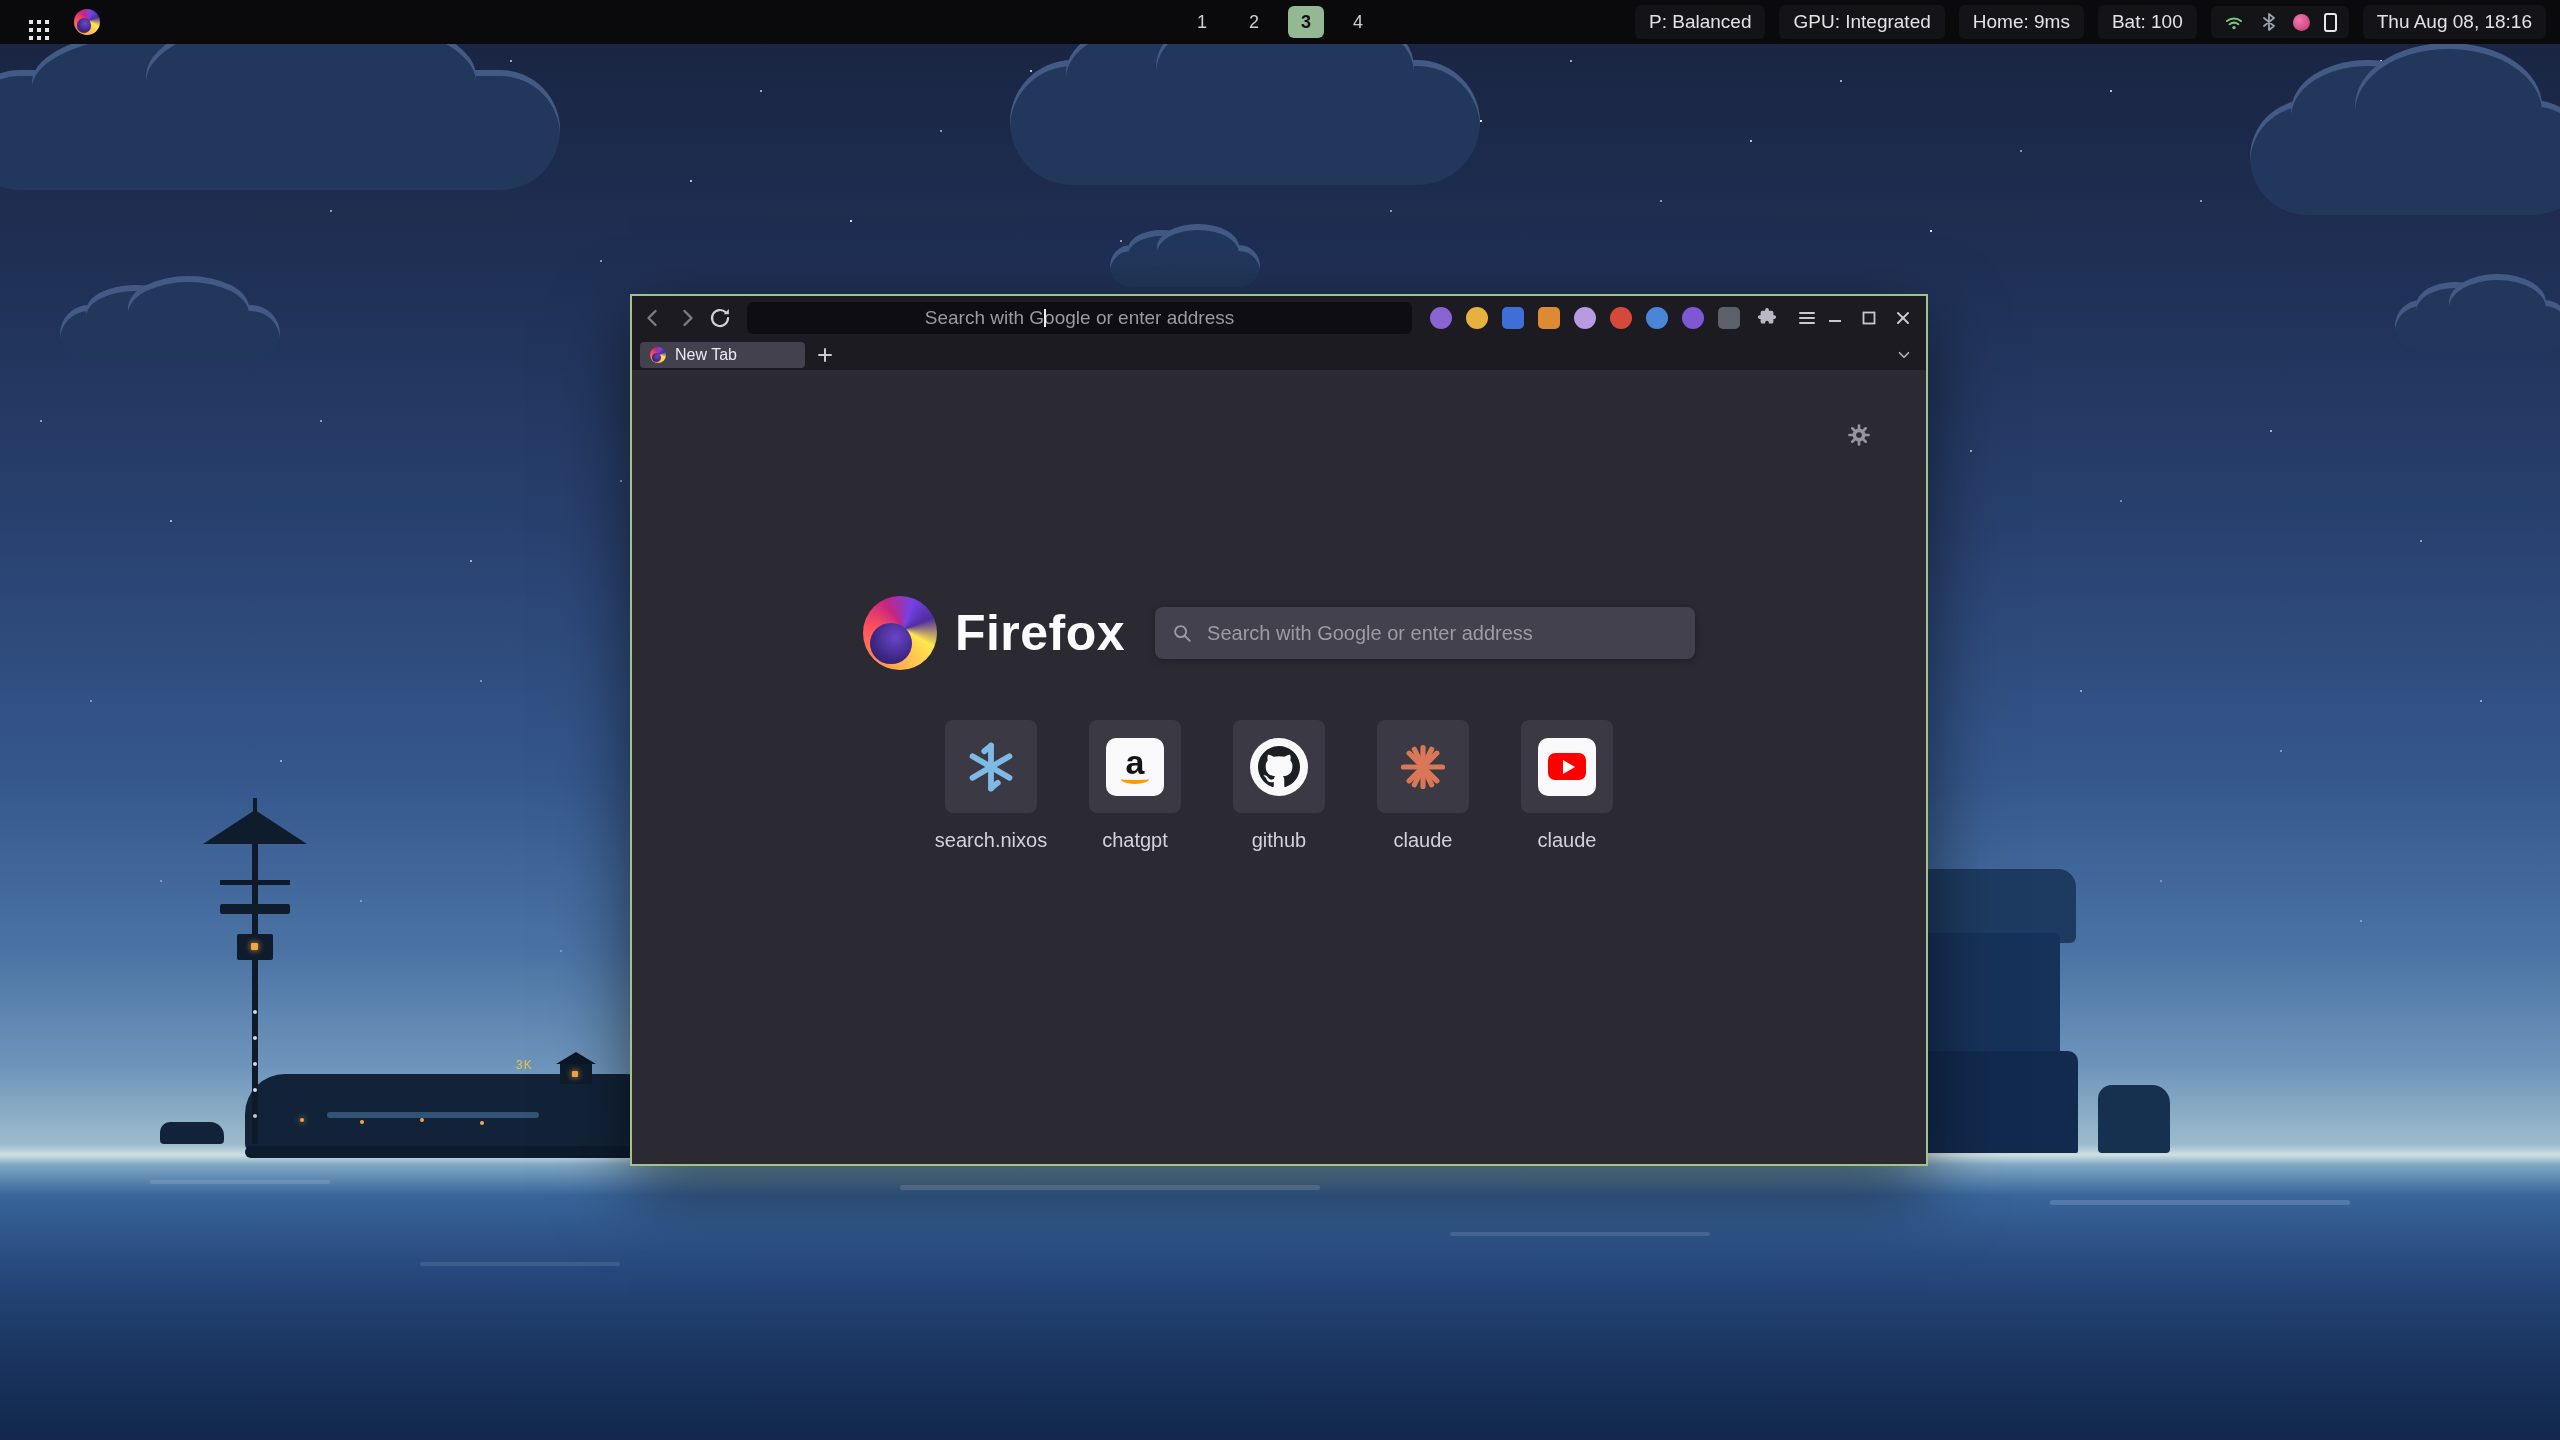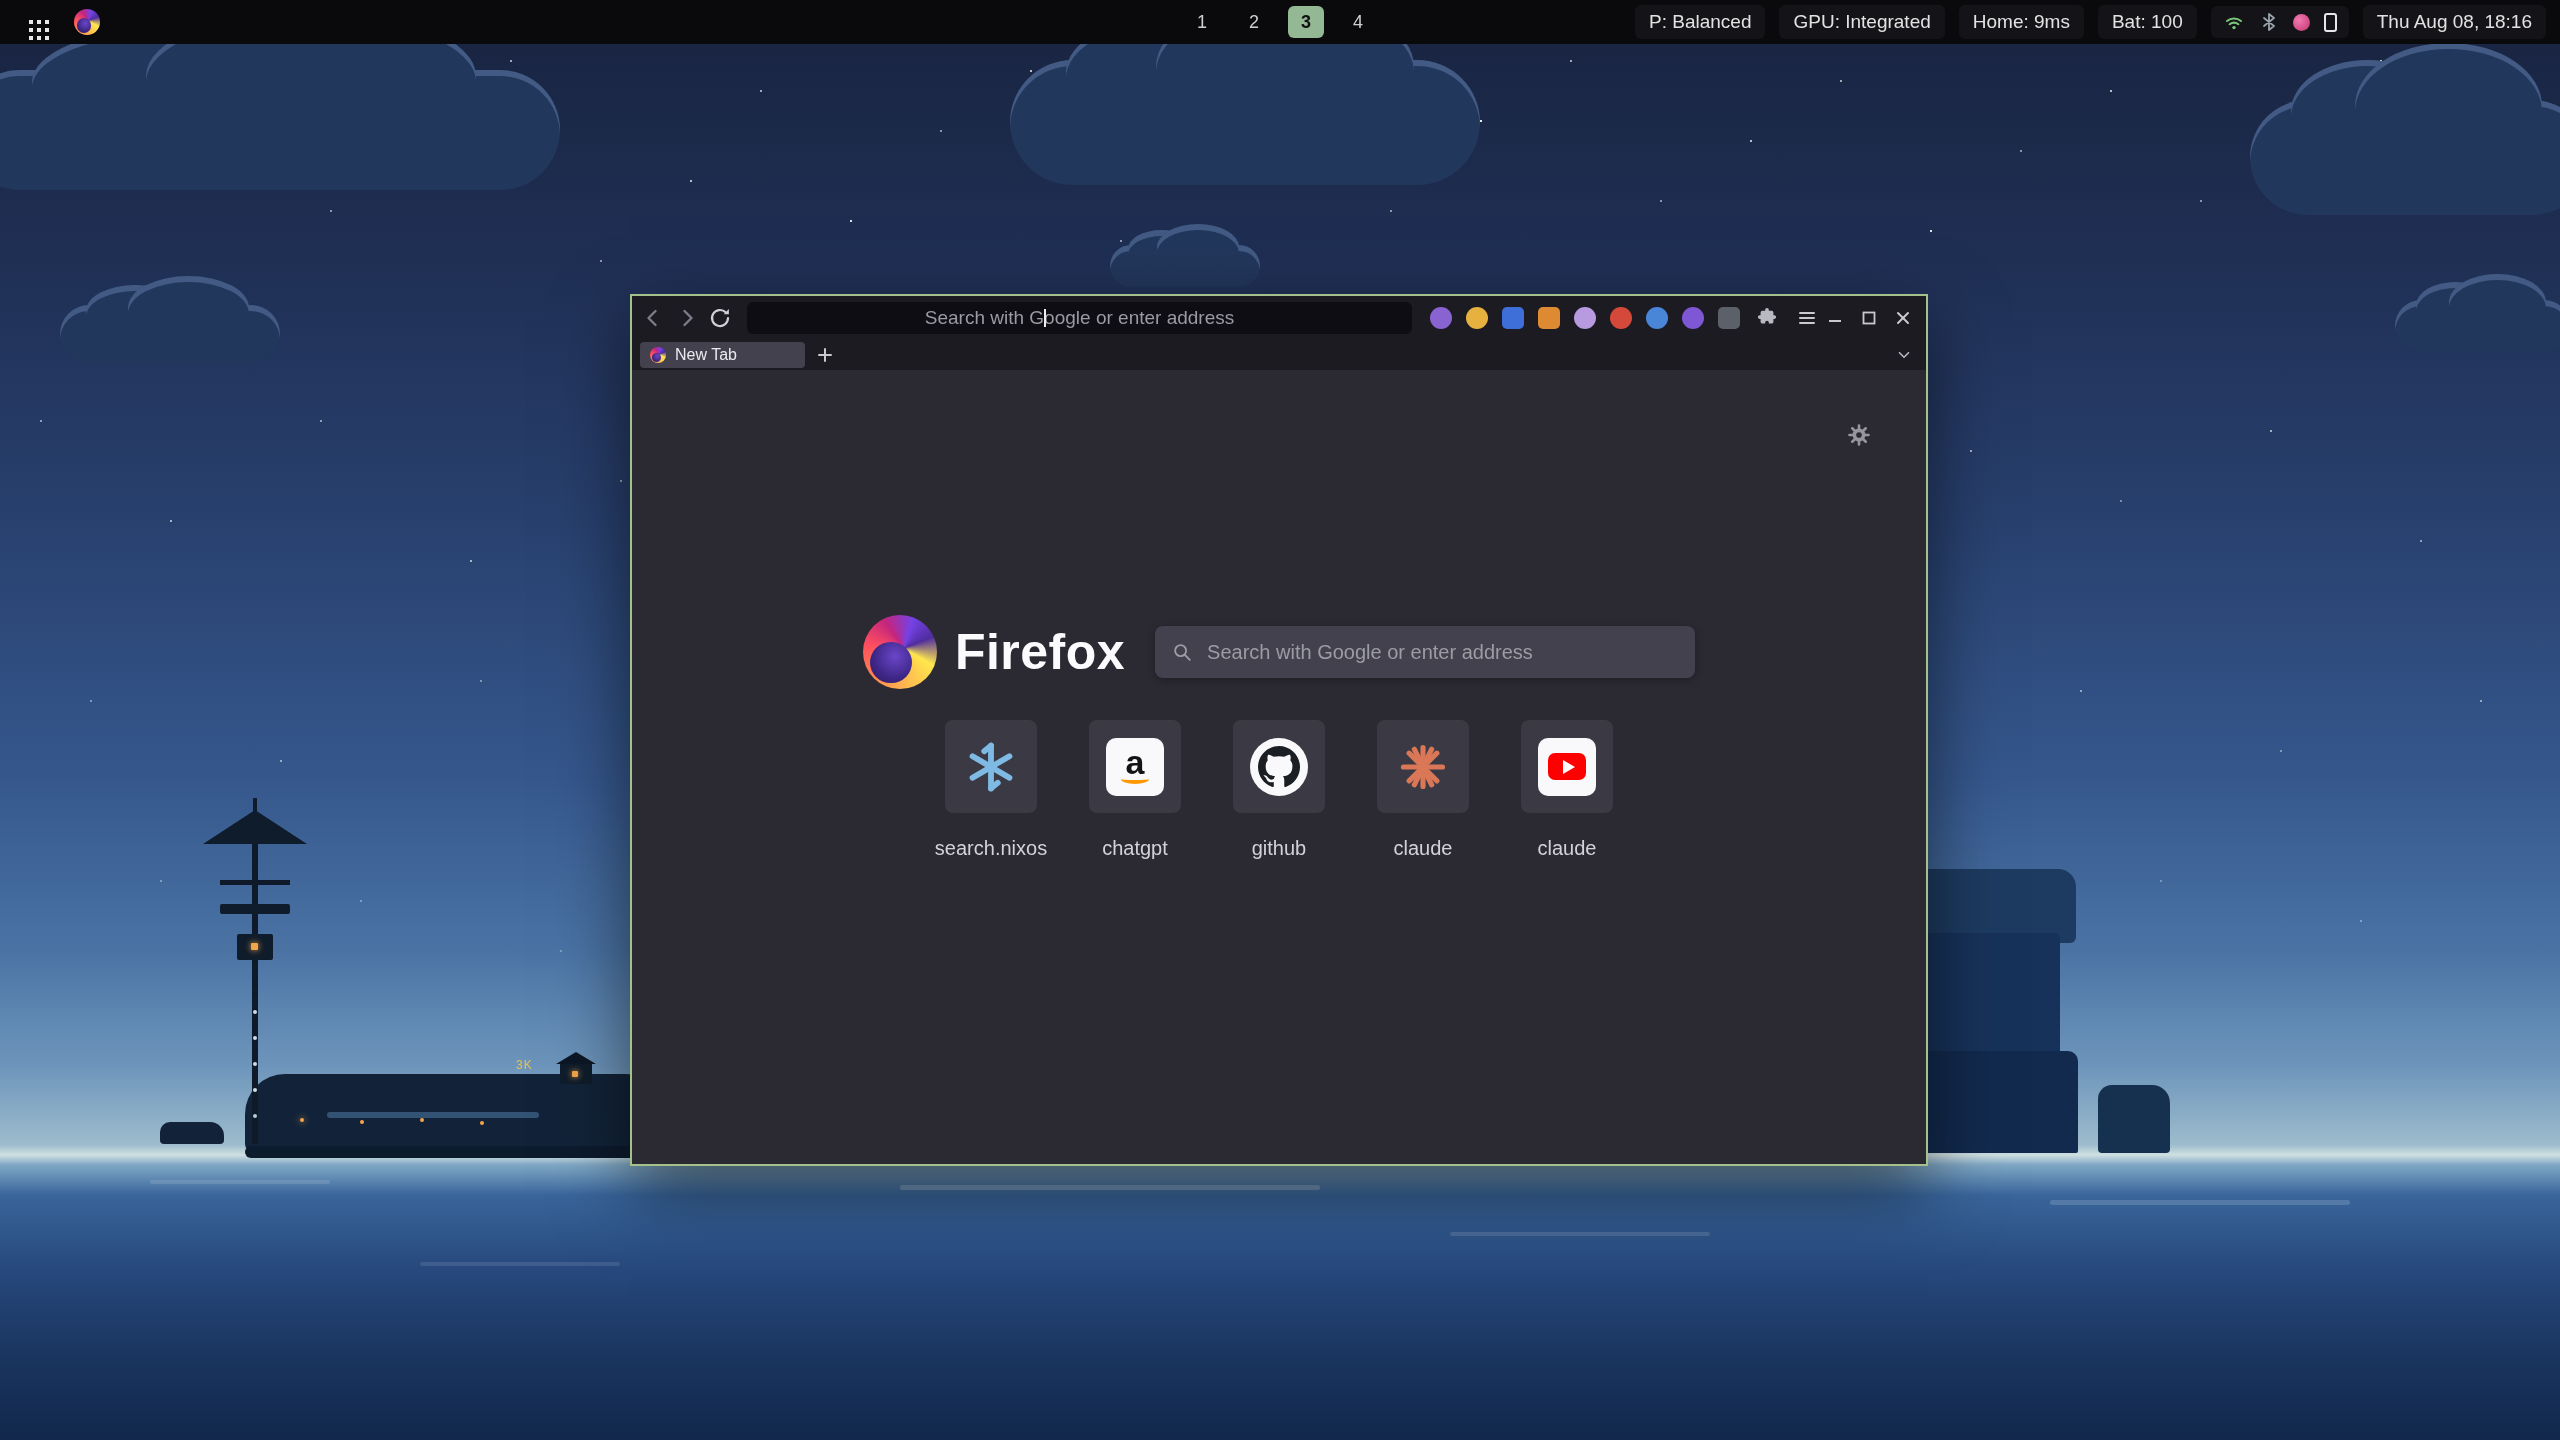--- a/index.html
+++ b/index.html
@@ -146,38 +146,38 @@
   .fx-tabbar { display:flex; align-items:center; height:30px; background:#1c1b22; padding:0 8px; }
   .tab { display:flex; align-items:center; gap:9px; width:165px; height:26px; background:#42414d;
          border-radius:4px; padding:0 10px; border:none; cursor:pointer; }
   .tab-label { color:#eaeaef; font-size:16px; font-family:inherit; white-space:nowrap; overflow:hidden; }
   .fx-ball.fav { width:16px; height:16px; flex:0 0 16px; }
 
   .fx-content { position:relative; height:calc(872px - 4px - 74px); background:#2b2a33; }
   .gearbtn { position:absolute; top:50px; right:52px; width:30px; height:30px; background:none; border:none;
              cursor:pointer; display:flex; align-items:center; justify-content:center; }
 
-  .hero { position:absolute; top:245px; left:0; width:100%; display:flex; align-items:center; justify-content:center; }
+  .hero { position:absolute; top:226px; left:0; width:100%; display:flex; align-items:center; justify-content:center; }
   .brand { display:flex; align-items:center; gap:18px; margin-right:30px; }
   .wordmark { font-size:50px; font-weight:bold; color:#fbfbfe; letter-spacing:.5px; }
   .ntsearch { position:relative; width:540px; height:52px; background:#42414d; border-radius:8px;
               display:flex; align-items:center; box-shadow:0 2px 8px rgba(0,0,0,.3); }
   .ntsearch svg { position:absolute; left:16px; }
   .ntsearch input { width:100%; height:100%; background:transparent; border:none; outline:none;
               padding-left:52px; color:#e6e6ea; font-size:20px; font-family:inherit; }
   .ntsearch input::placeholder { color:#9c9ca4; }
 
   .shortcuts { position:absolute; top:350px; left:0; width:100%; display:flex; justify-content:center; }
   .tile { width:144px; display:flex; flex-direction:column; align-items:center; cursor:pointer; }
   .card { width:92px; height:93px; background:#3b3a44; border-radius:8px;
           display:flex; align-items:center; justify-content:center; }
   .badge { width:58px; height:58px; background:#f9f9fb; border-radius:10px;
            display:flex; align-items:center; justify-content:center; flex-direction:column; }
   .badge.round { border-radius:50%; }
-  .tile-label { margin-top:24px; font-size:20px; color:#d2d2da; }
+  .tile-label { margin-top:16px; font-size:20px; color:#d2d2da; }
   .am-a { font-size:34px; font-weight:bold; color:#131313; line-height:.8; font-family:"Liberation Sans",sans-serif; }
   .am-smile { width:28px; height:10px; border-bottom:4px solid #ff9900; border-radius:0 0 55% 55%; margin-top:-2px; }
   .yt-rect { width:38px; height:27px; background:#ff0000; border-radius:7px;
              display:flex; align-items:center; justify-content:center; }
   .yt-tri { width:0; height:0; border-left:12px solid #fff; border-top:7px solid transparent; border-bottom:7px solid transparent; margin-left:3px; }
 </style>
 </head>
 <body>
 
 <div class="screen">

